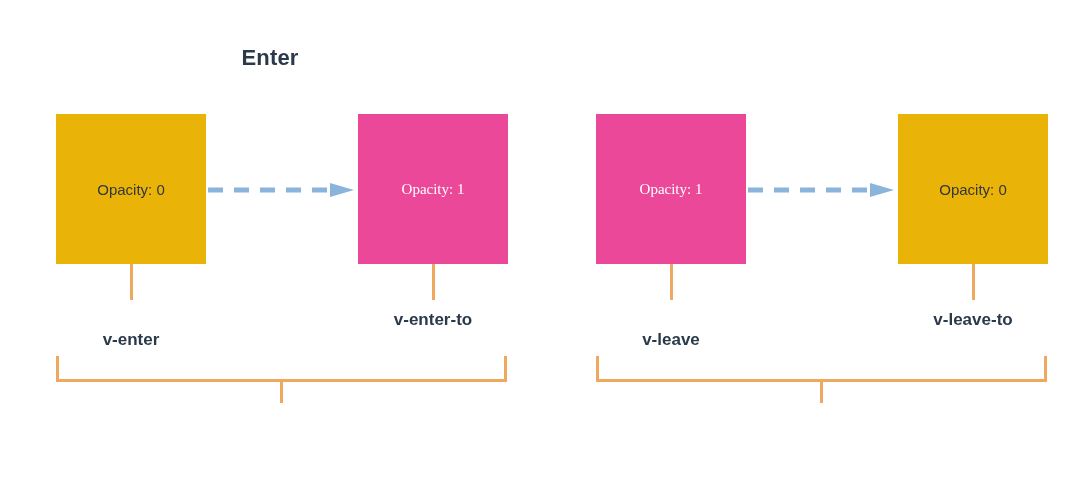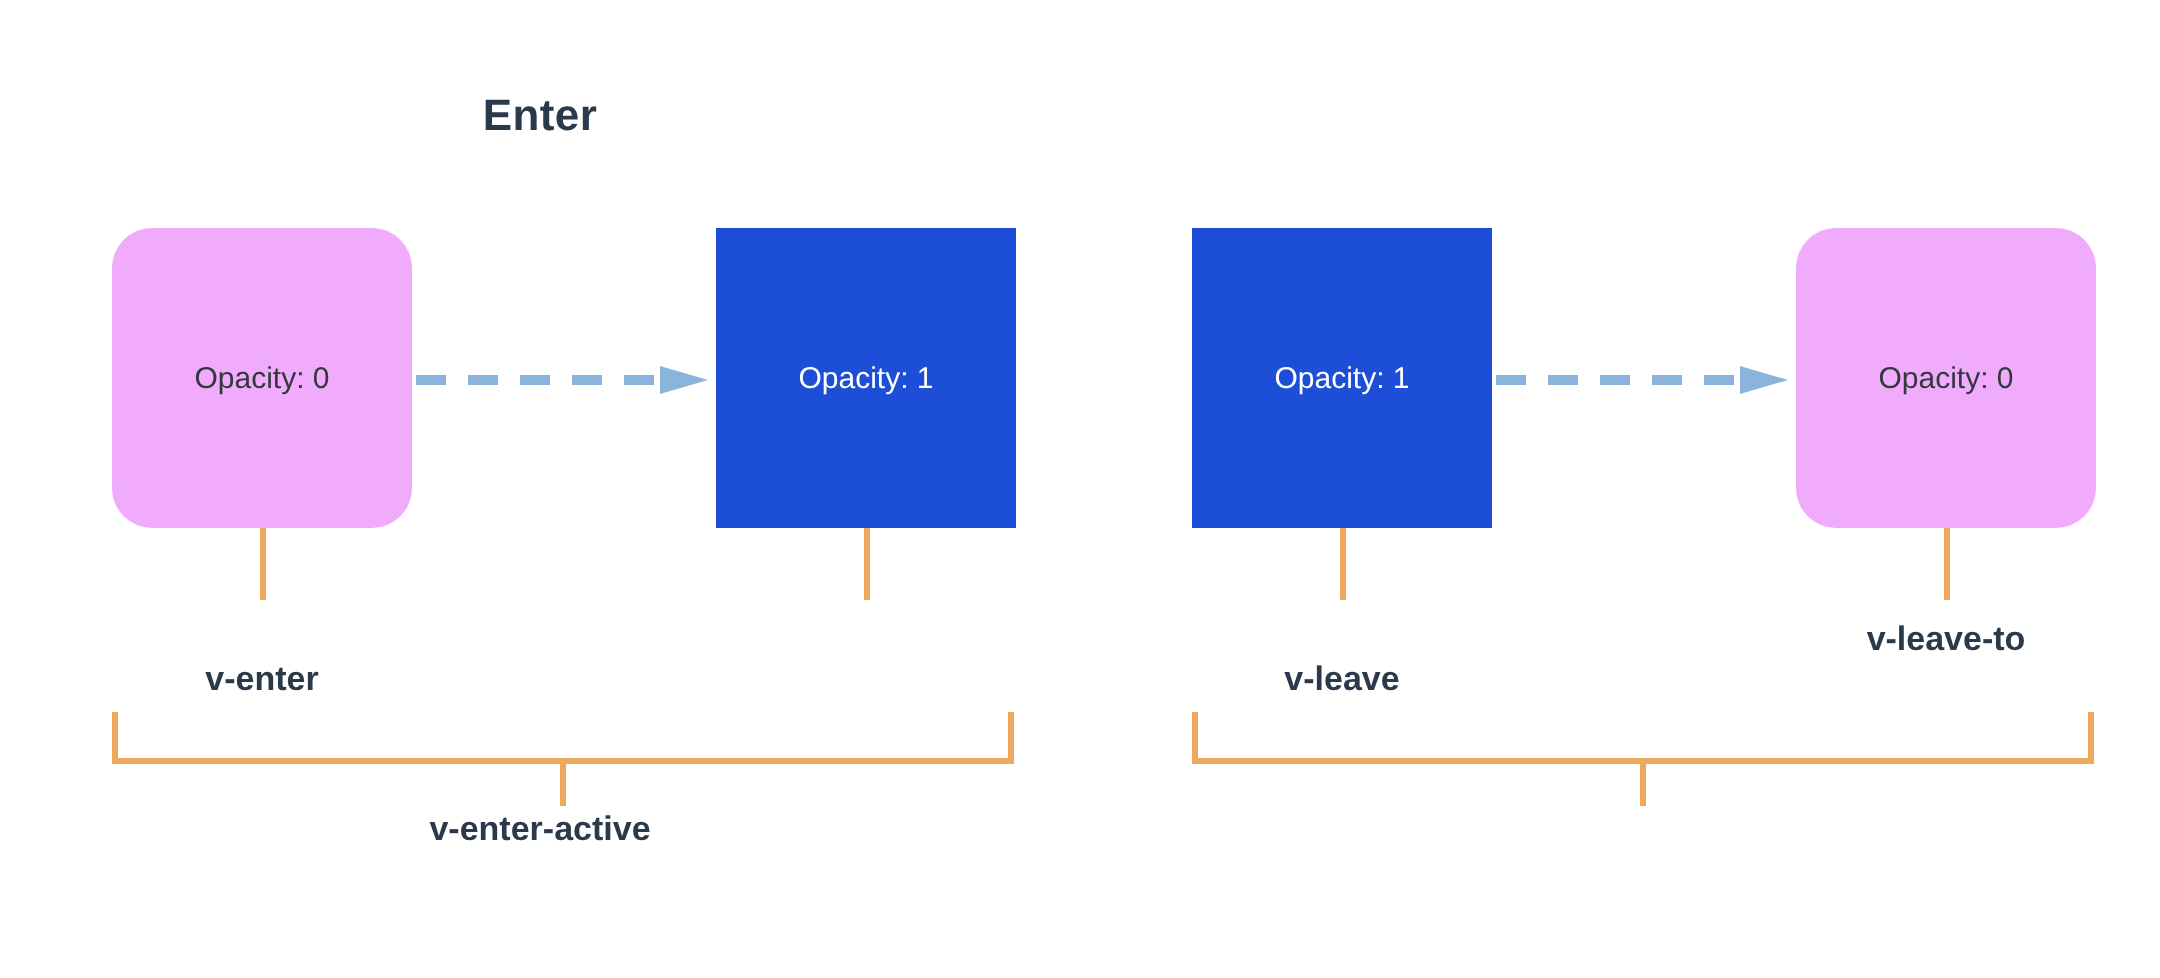--- a/index.html
+++ b/index.html
@@ -48,27 +48,27 @@
     height: 150px;
     display: flex;
     align-items: center;
     justify-content: center;
     font-size: 15px;
     font-weight: normal;
   }
   .box-label { pointer-events: none; }
 
   .box.light {
-    background: #f0abfc;
+    background: #eab308;
     color: #33383d;
-    border-radius: 20px;
   }
   .box.solid {
-    background: #1d4ed8;
+    background: #ec4899;
     color: #ffffff;
+    font-family: Liberation Serif, serif;
   }
 
   
   .box.first { left: 56px; }
   .box.second { left: 358px; }
 
   
   .arrow {
     position: absolute;
     top: 183px;
@@ -149,24 +149,24 @@
 
     <svg class="arrow" viewBox="0 0 152 14" xmlns="http://www.w3.org/2000/svg">
       <line x1="2" y1="7" x2="124" y2="7" stroke="#8ab4dc" stroke-width="5" stroke-dasharray="15 11" stroke-linecap="butt"></line>
       <polygon points="124,0 148,7 124,14" fill="#8ab4dc"></polygon>
     </svg>
 
     <div class="tick first"></div>
     <div class="tick second"></div>
 
     <div class="tick-label first">v-enter</div>
+    <div class="tick-label second">v-enter-to</div>
 
     <div class="bracket"></div>
     <div class="bracket-stem"></div>
-    <div class="bracket-label">v-enter-active</div>
   </div>
 
   <div class="group leave">
 
     <div class="box solid first">
       <span class="box-label">Opacity: 1</span>
     </div>
 
     <div class="box light second">
       <span class="box-label">Opacity: 0</span>

